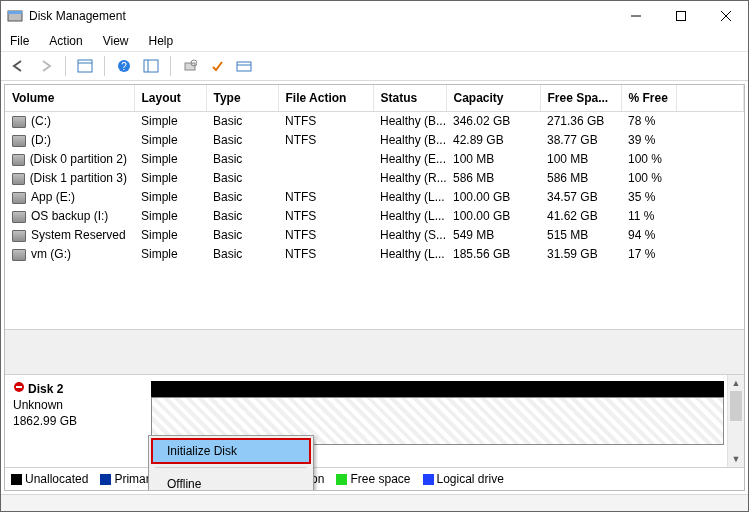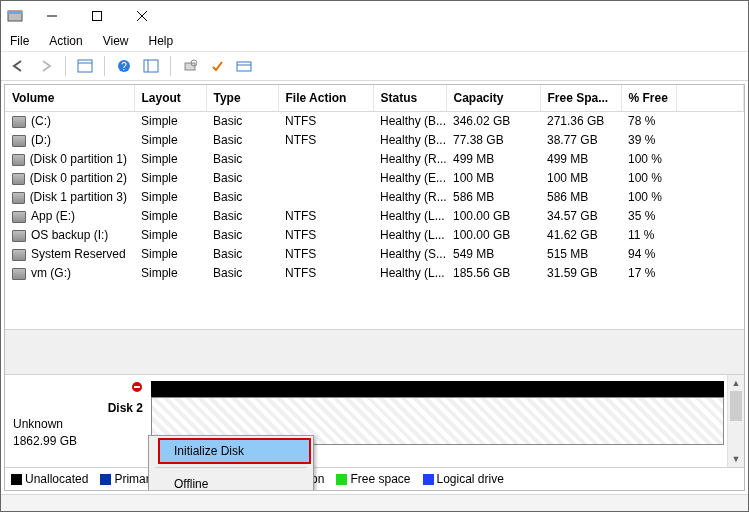--- a/index.html
+++ b/index.html
@@ -17,26 +17,26 @@
   .content { flex:1; display:flex; flex-direction:column; border:1px solid #bbb; margin:3px; overflow:hidden; position:relative; }
   .table-wrap { overflow:hidden; border-bottom:1px solid #d0d0d0; height:244px; }
   table { border-collapse:collapse; width:100%; table-layout:fixed; }
   thead th { text-align:left; font-weight:700; padding:3px 7px; border-right:1px solid #e5e5e5; border-bottom:1px solid #d9d9d9; background:#fff; font-size:12px; height:20px; white-space:nowrap; overflow:hidden; }
   tbody td { padding:1px 7px; font-size:12px; white-space:nowrap; overflow:hidden; height:17px; line-height:17px; }
   tbody td.vol { display:flex; align-items:center; gap:5px; }
   .vol-ico { width:12px; height:10px; background:linear-gradient(#bfbfbf,#8f8f8f); border:1px solid #666; border-radius:1px; display:inline-block; }
   .splitter { height:44px; background:#f0f0f0; position:relative; }
   .lower { flex:1; display:flex; position:relative; background:#fff; border-top:1px solid #d0d0d0; }
   .disk-pane { width:130px; padding:6px 8px; font-size:12px; line-height:1.35; }
-  .disk-pane .dname { font-weight:700; display:flex; align-items:flex-end; gap:3px;flex-direction:column; }
+  .disk-pane .dname { font-weight:700; display:flex; align-items:flex-end; gap:3px; }
   .disk-graph { flex:1; margin:4px 20px 4px 0; position:relative; }
   .disk-bar-outer { border:1px solid #000; height:14px; background:#000; margin-top:2px; }
   .disk-bar-inner { border:1px solid #888; background:#fff; height:46px; margin-top:0; background-image:repeating-linear-gradient(45deg, #f0f0f0 0, #f0f0f0 4px, #fff 4px, #fff 8px); position:relative; }
   .ctxmenu { position:absolute; left:143px; top:350px; width:160px; background:#f0f0f0; border:1px solid #9a9a9a; box-shadow:2px 2px 3px rgba(0,0,0,.25); padding:2px; z-index:10; }
-  .ctxmenu .mi { padding:6px 16px; font-size:12px;margin-left:7px; }
+  .ctxmenu .mi { padding:6px 16px; font-size:12px; }
   .ctxmenu .mi.hl { background:#91c9f7; border:2px solid #d00000; padding:4px 14px; }
   .ctxmenu .msep { height:1px; background:#d0d0d0; margin:3px 4px; }
   .legend { height:22px; display:flex; align-items:center; gap:12px; padding-left:6px; border-top:1px solid #d0d0d0; font-size:12px; }
   .legend .sw { width:11px; height:11px; display:inline-block; margin-right:3px; vertical-align:middle; }
   .statusbar { height:16px; border-top:1px solid #d9d9d9; background:#f4f4f4; }
   .scrollbar { position:absolute; right:0; top:0; bottom:0; width:16px; background:#f0f0f0; border-left:1px solid #e0e0e0; }
   .scroll-up, .scroll-down { height:16px; display:flex; align-items:center; justify-content:center; font-size:9px; color:#606060; }
   .scroll-track { position:absolute; top:16px; bottom:16px; left:0; right:0; }
   .scroll-thumb { position:absolute; left:2px; right:2px; top:0; height:30px; background:#cdcdcd; }
 </style>
@@ -45,20 +45,21 @@
 
 <div class="window">
 
   <div class="titlebar">
     <span class="app-icon">
       <svg width="16" height="16" viewBox="0 0 16 16">
           <rect x="1" y="3" width="14" height="10" fill="#bfbfbf" stroke="#555"></rect>
           <rect x="1" y="3" width="14" height="3" fill="#6aa6e6"></rect>
         </svg>
     </span>
+    <span class="title">Disk Management</span>
     <div class="window-controls">
       <div class="ctl">
         <svg width="10" height="10">
             <line x1="0" y1="5" x2="10" y2="5" stroke="#000" stroke-width="1"></line>
           </svg>
       </div>
       <div class="ctl">
         <svg width="10" height="10">
             <rect x="0.5" y="0.5" width="9" height="9" fill="none" stroke="#000"></rect>
           </svg>
@@ -175,37 +176,23 @@
             </tr>
             <tr>
               <td class="vol">
                 <span class="vol-ico"></span>
                 <span>(D:)</span>
               </td>
               <td>Simple</td>
               <td>Basic</td>
               <td>NTFS</td>
               <td>Healthy (B...</td>
-              <td>77.38 GB</td>
+              <td>42.89 GB</td>
               <td>38.77 GB</td>
               <td>39 %</td>
-              <td></td>
-            </tr>
-            <tr>
-              <td class="vol">
-                <span class="vol-ico"></span>
-                <span>(Disk 0 partition 1)</span>
-              </td>
-              <td>Simple</td>
-              <td>Basic</td>
-              <td></td>
-              <td>Healthy (R...</td>
-              <td>499 MB</td>
-              <td>499 MB</td>
-              <td>100 %</td>
               <td></td>
             </tr>
             <tr>
               <td class="vol">
                 <span class="vol-ico"></span>
                 <span>(Disk 0 partition 2)</span>
               </td>
               <td>Simple</td>
               <td>Basic</td>
               <td></td>

